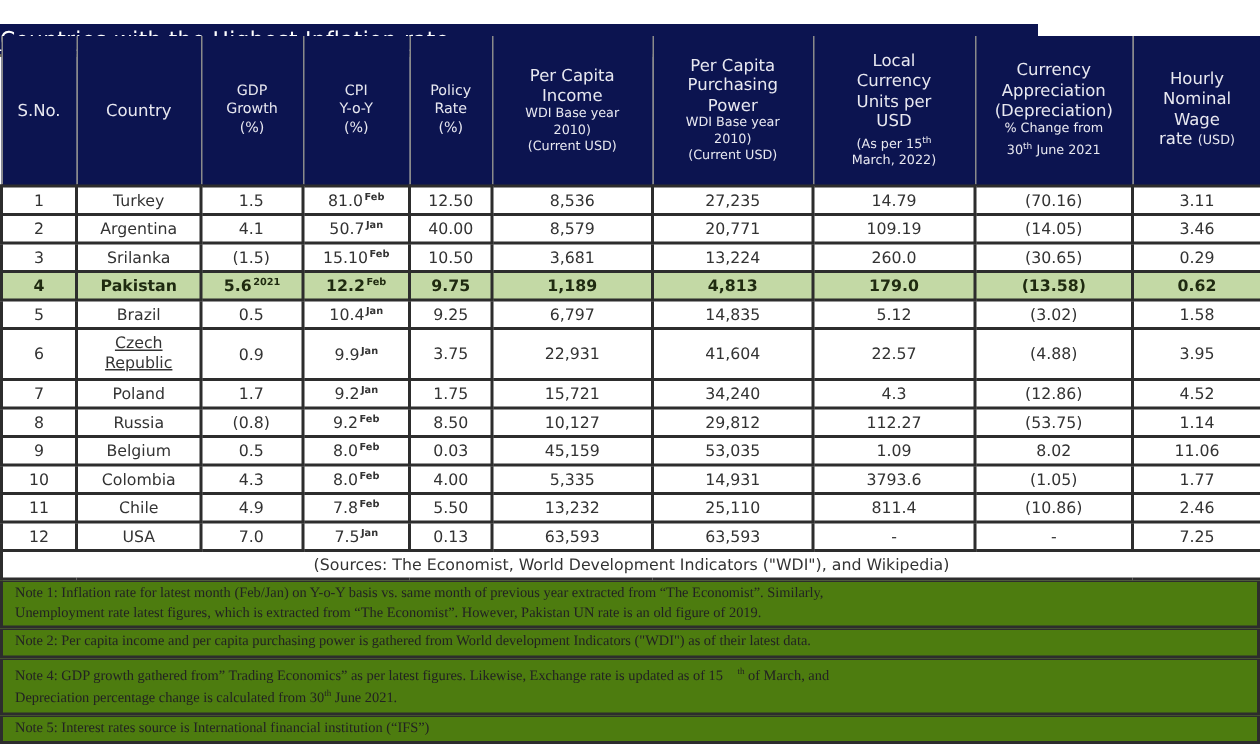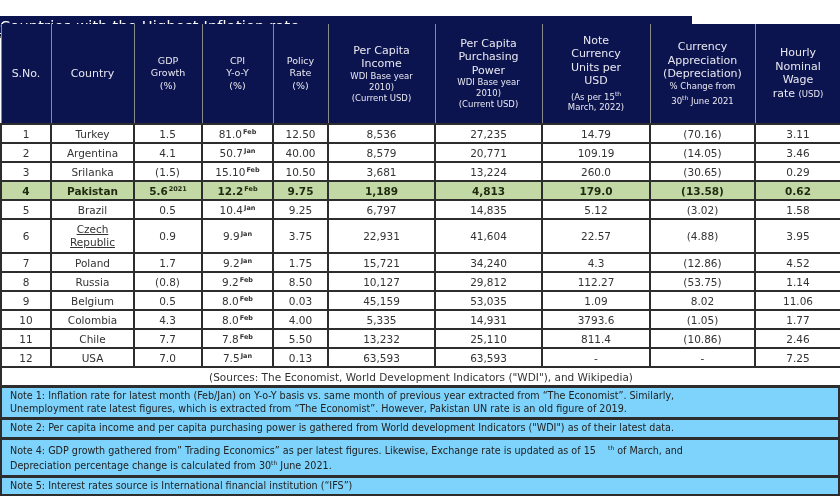--- a/index.html
+++ b/index.html
@@ -39,21 +39,22 @@
   }
   table.main tr.tall td { height: 34px; }
   table.main tr.hl td { background: #c3d9a5; font-weight: bold; color: #1f2a10; }
   td sup { font-size: 6.5px; vertical-align: 4px; margin-left: 1px; font-weight: bold; }
   .sources-row td { text-align: right; font-size: 9.5px; height: 20px; padding-right: 14px; color:#222; }
 
   .notes { position: absolute; left: 0; width: 840px; }
   .note {
     border: 2px solid #2d2d2d; border-top-width: 1px;
     font-size: 9.6px; color: #222; padding: 2px 8px; line-height: 12.5px;
-    background: #7dd3fc;
+    background: #4d7c0f;
+    font-family: Liberation Serif, serif;
   }
   .note sup { font-size: 6px; vertical-align: 4px; }
 </style>
 </head>
 <body>
 
 <div class="title-bar">
   <span>Countries with the Highest Inflation rate</span>
 </div>
 
@@ -102,21 +103,21 @@
       </th>
       <th>
         <span class="big">Per Capita</span>
         <span class="big">Purchasing</span>
         <span class="big">Power</span>
         <span class="small">WDI Base year</span>
         <span class="small">2010)</span>
         <span class="small">(Current USD)</span>
       </th>
       <th>
-        <span class="big">Note</span>
+        <span class="big">Local</span>
         <span class="big">Currency</span>
         <span class="big">Units per</span>
         <span class="big">USD</span>
         <span class="small"><span>(As per  15</span><span class="sup">th</span></span>
         <span class="small">March, 2022)</span>
       </th>
       <th>
         <span class="big">Currency</span>
         <span class="big">Appreciation</span>
         <span class="big">(Depreciation)</span>
@@ -250,21 +251,21 @@
         <td><span>4.00</span></td>
         <td><span>5,335</span></td>
         <td><span>14,931</span></td>
         <td><span>3793.6</span></td>
         <td><span>(1.05)</span></td>
         <td><span>1.77</span></td>
       </tr>
       <tr>
         <td><span>11</span></td>
         <td><span>Chile</span></td>
-        <td><span>7.7</span><sup></sup></td>
+        <td><span>4.9</span><sup></sup></td>
         <td><span>7.8</span><sup>Feb</sup></td>
         <td><span>5.50</span></td>
         <td><span>13,232</span></td>
         <td><span>25,110</span></td>
         <td><span>811.4</span></td>
         <td><span>(10.86)</span></td>
         <td><span>2.46</span></td>
       </tr>
       <tr>
         <td><span>12</span></td>

